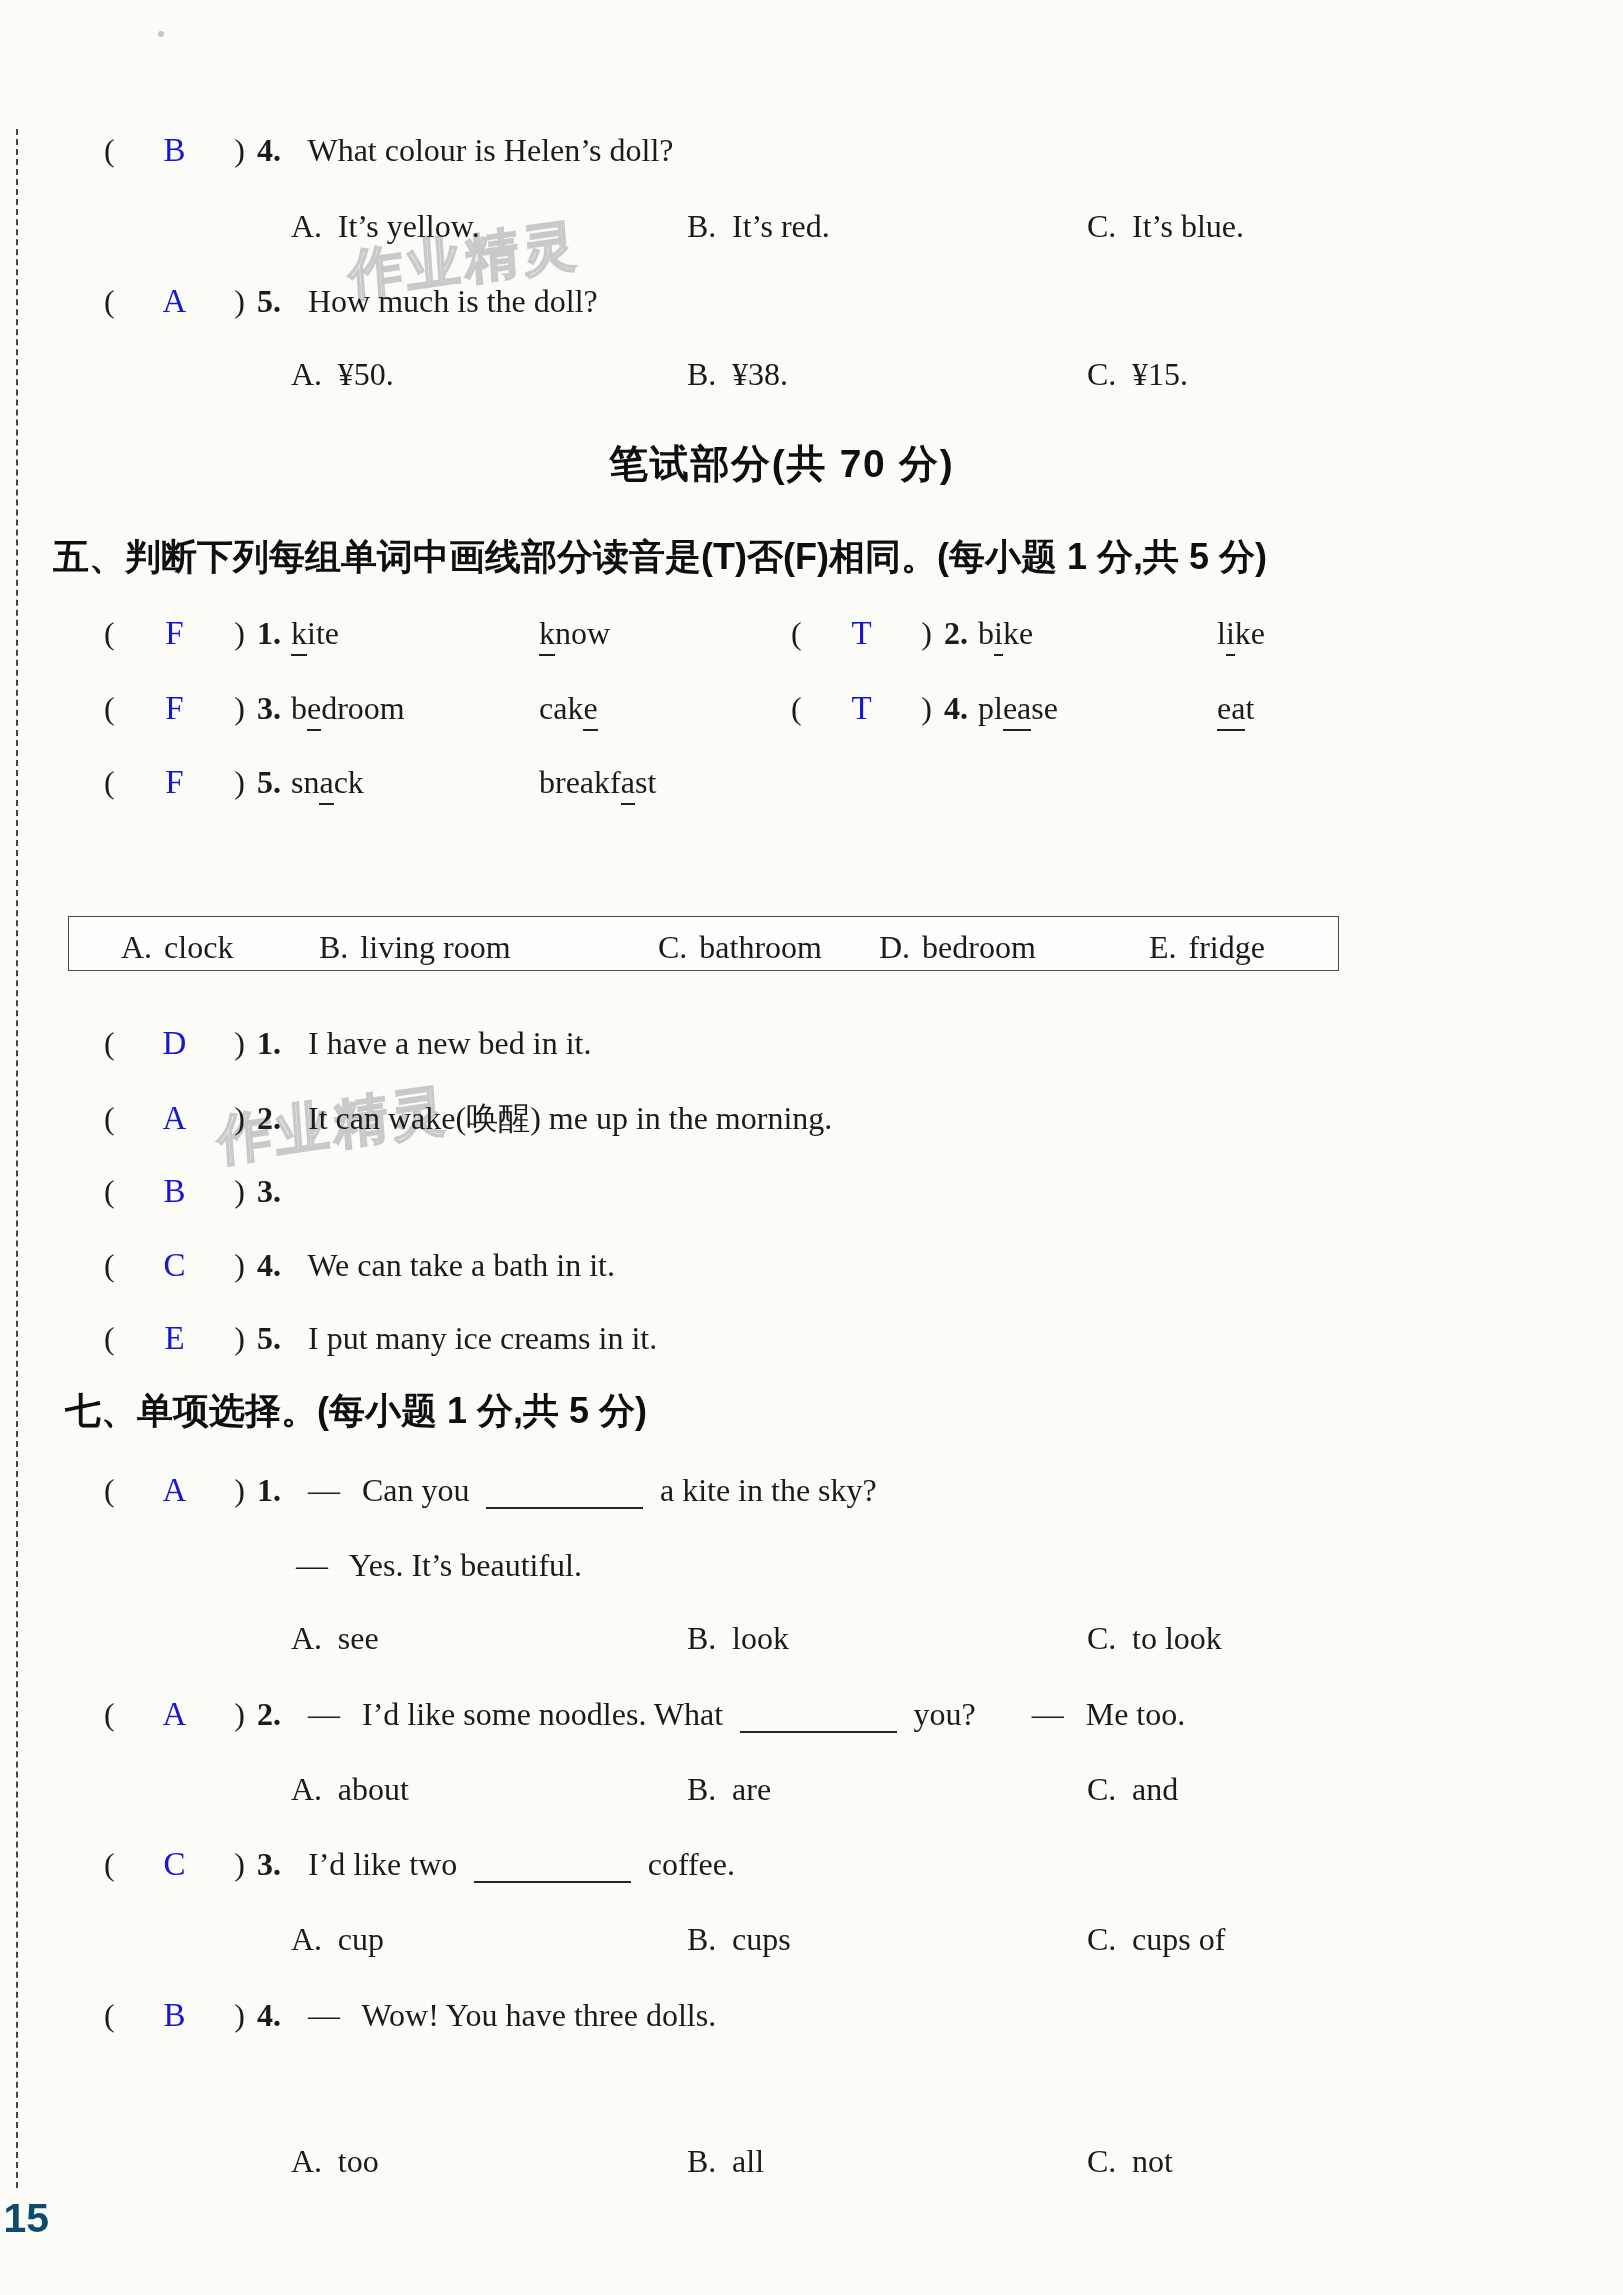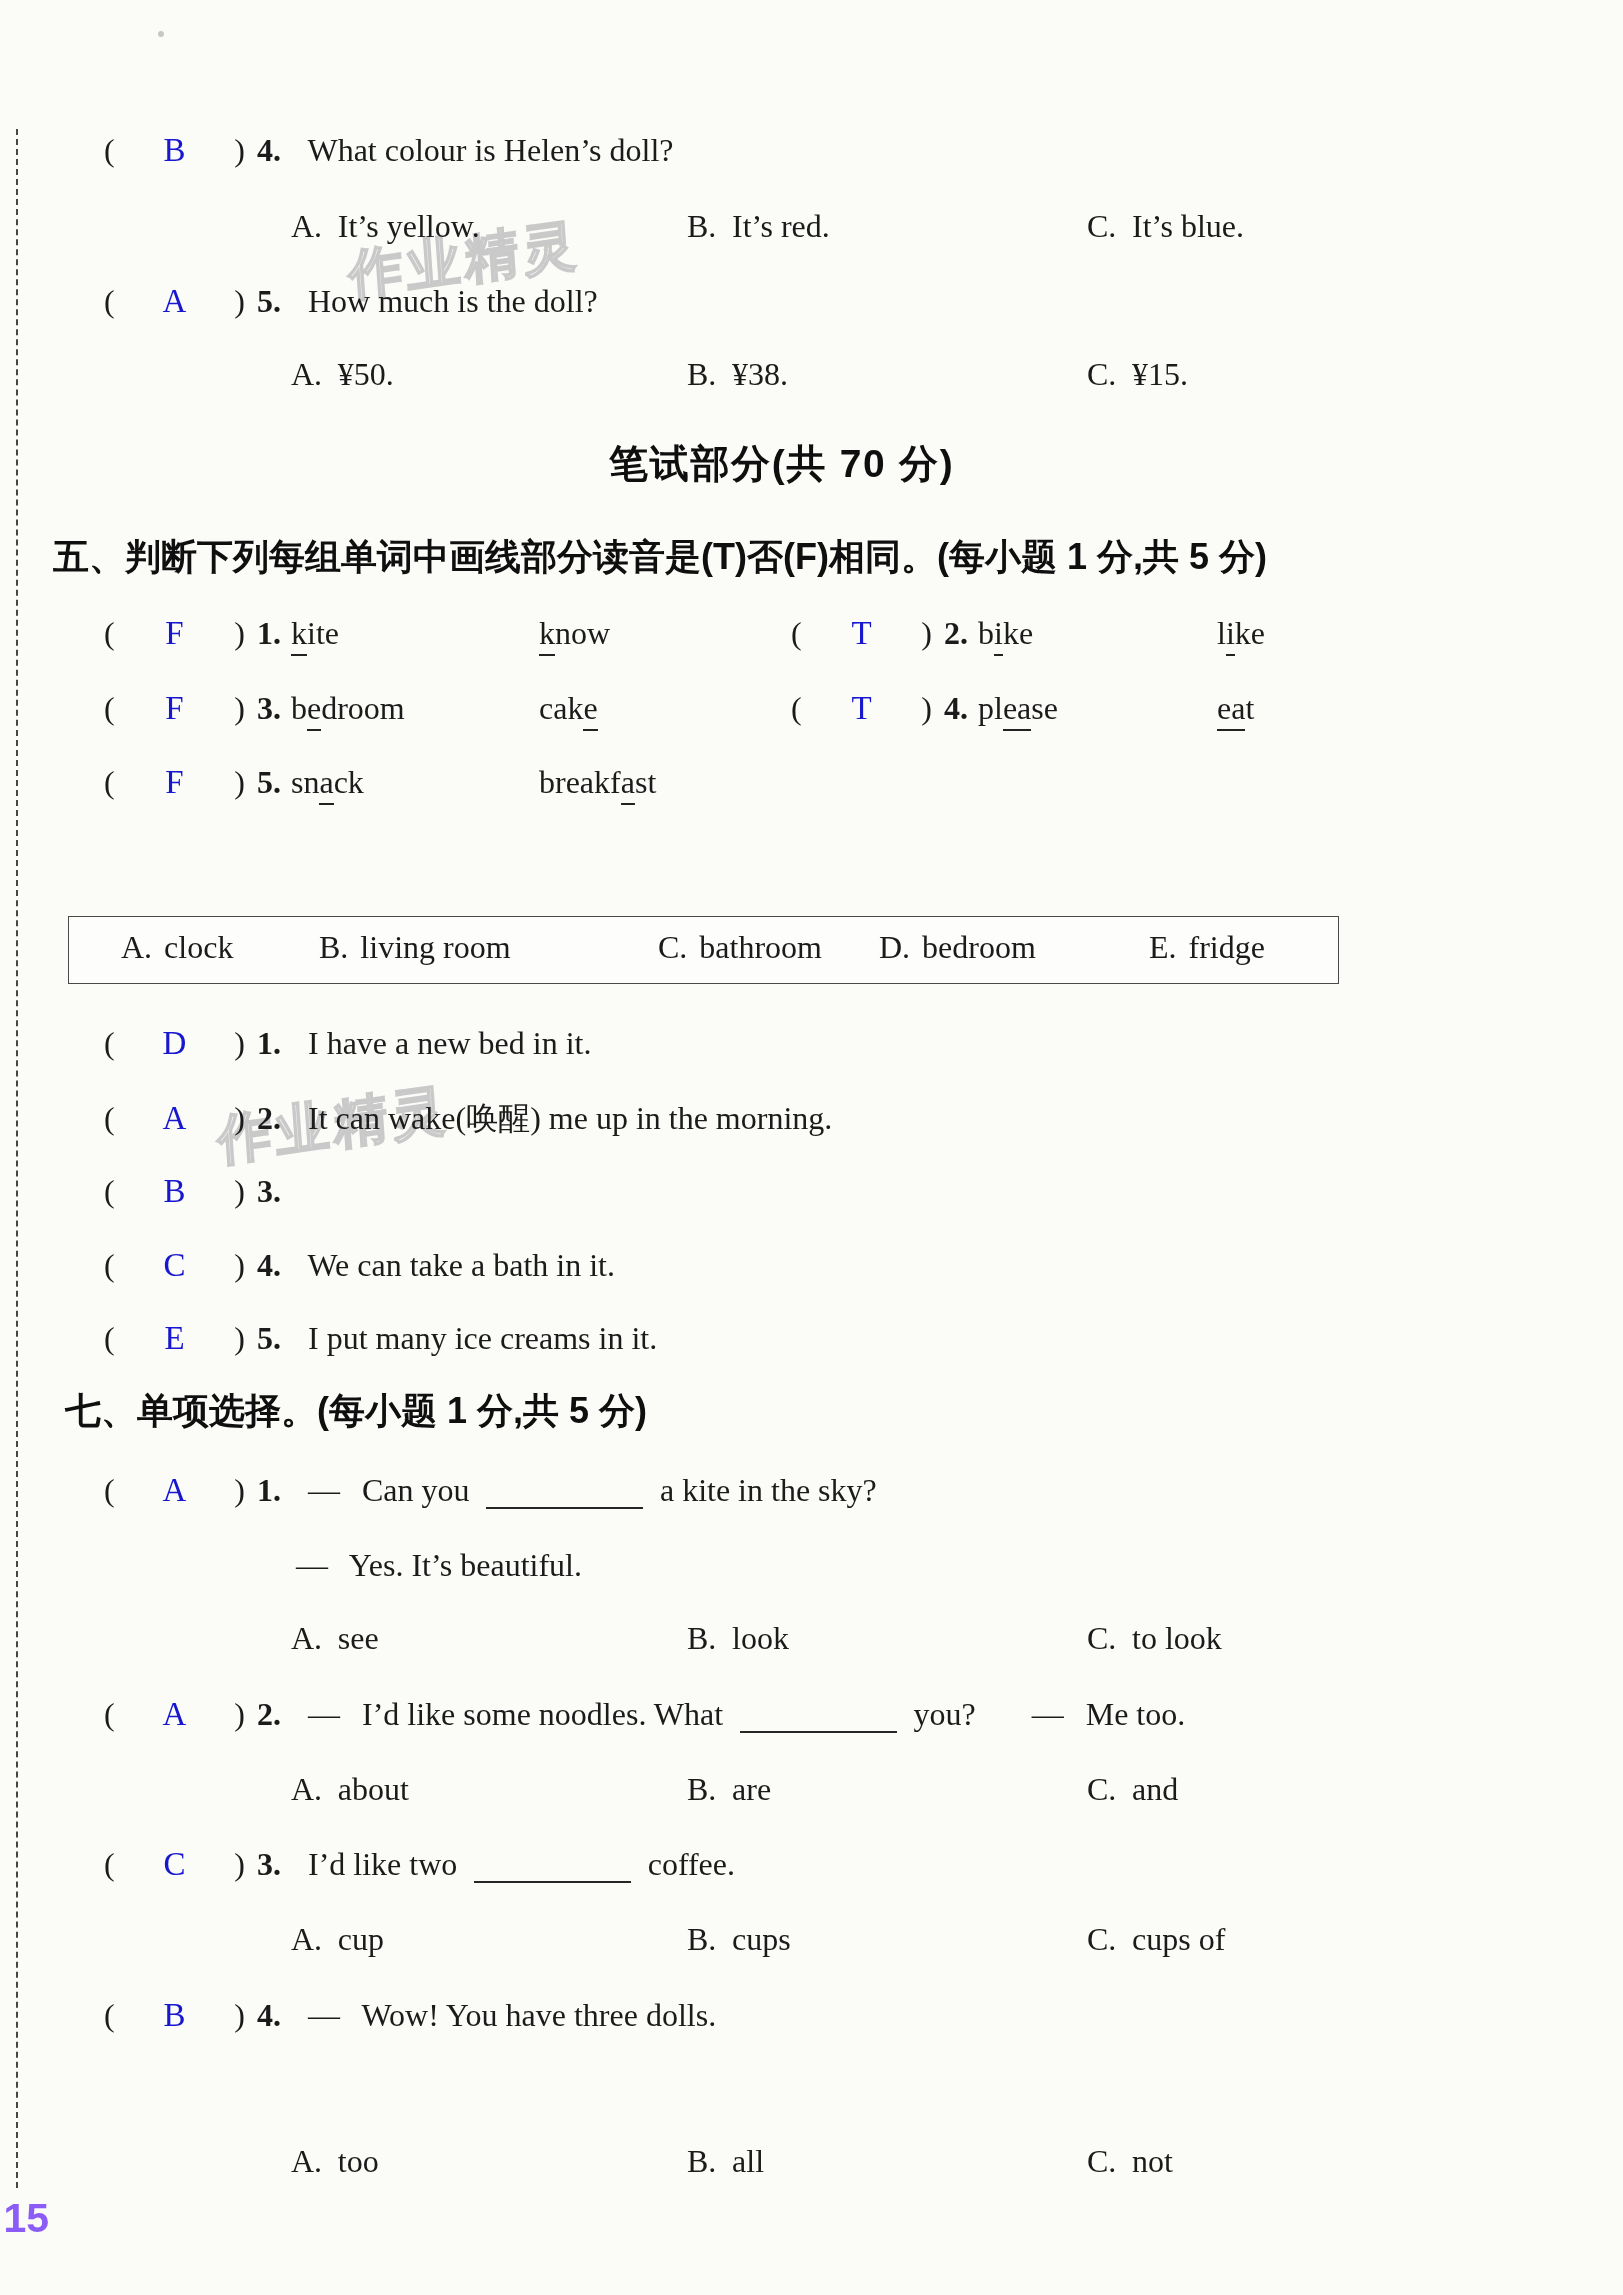--- a/index.html
+++ b/index.html
@@ -18,32 +18,32 @@
   .ag .qn{font-weight:bold;margin-left:12px;margin-right:19px;}
   
   .abs{position:absolute;top:0;}
   .c120{left:104px;} .c335{left:291px;} .c620{left:539px;}
   .c910{left:791px;} .c1125{left:978px;} .c1400{left:1217px;}
   .oa{left:291px;} .ob{left:687px;} .oc{left:1087px;}
   .ol{margin-right:15.7px;}
   .u{border-bottom:2.2px solid #222;padding-bottom:2.6px;}
   .zh{font-family:"Liberation Sans","DejaVu Sans",sans-serif;font-weight:bold;color:#0f0f0f;font-size:36px;}
   .hdr{font-size:39px;letter-spacing:1.7px;}
-  .wordbox{position:absolute;left:68px;top:916px;width:1271px;height:68px;
+  .wordbox{position:absolute;left:68px;top:916px;width:1271px;height:55px;
     border:1.7px solid #4a4a4a;background:#fdfdfb;box-sizing:border-box;}
   .wordbox .bi{position:absolute;top:12px;font-size:32px;white-space:nowrap;}
   .b140{left:52px;} .b365{left:250px;} .b700{left:541px;margin-left:48px;} .b1010{left:810px;} .b1320{left:1080px;}
   .bl{margin-right:12px;}
   .blank{display:inline-block;width:157px;height:26px;border-bottom:2.6px solid #262626;
     box-sizing:border-box;position:relative;top:7.8px;margin:0 8.7px;}
   .dash{margin-right:14px;}
   .reply-gap{margin-left:48px;}
   .dline{position:absolute;left:15.7px;top:129px;height:2059px;border-left:2.6px dashed #454545;}
   .pageno{position:absolute;left:3.5px;top:2195px;font-family:"Liberation Sans","DejaVu Sans",sans-serif;
-    font-weight:bold;font-size:41px;color:#8b5cf6;}
+    font-weight:bold;font-size:41px;color:#0c4a6e;}
   .wm{position:absolute;font-family:"DejaVu Sans",sans-serif;font-weight:bold;font-size:54px;
     letter-spacing:4.3px;color:rgba(195,195,195,0.16);-webkit-text-stroke:1.7px #c9c9c9;
     transform:rotate(-8deg) skewX(-4deg);pointer-events:none;}
   .dot{position:absolute;left:158px;top:31px;width:6px;height:6px;border-radius:50%;
     background:#9a9a9a;opacity:.55;}
 </style>
 </head>
 <body>
 
 <div class="page">

